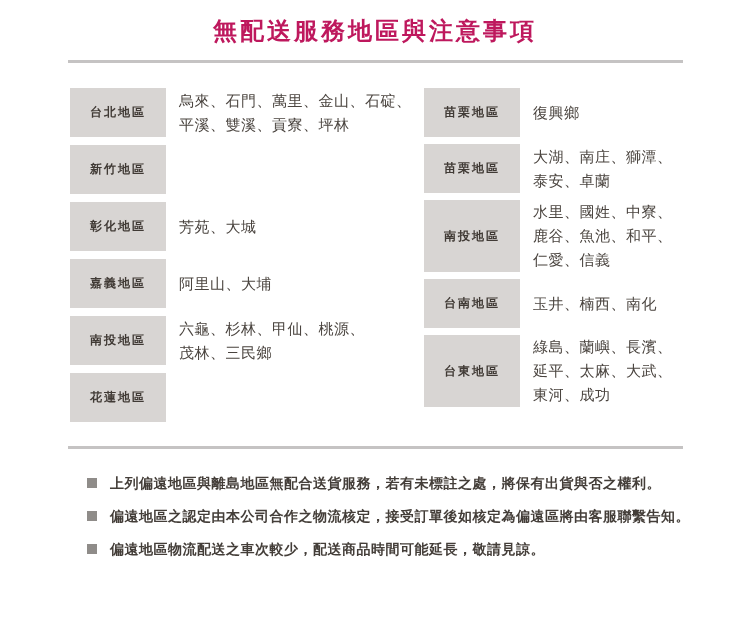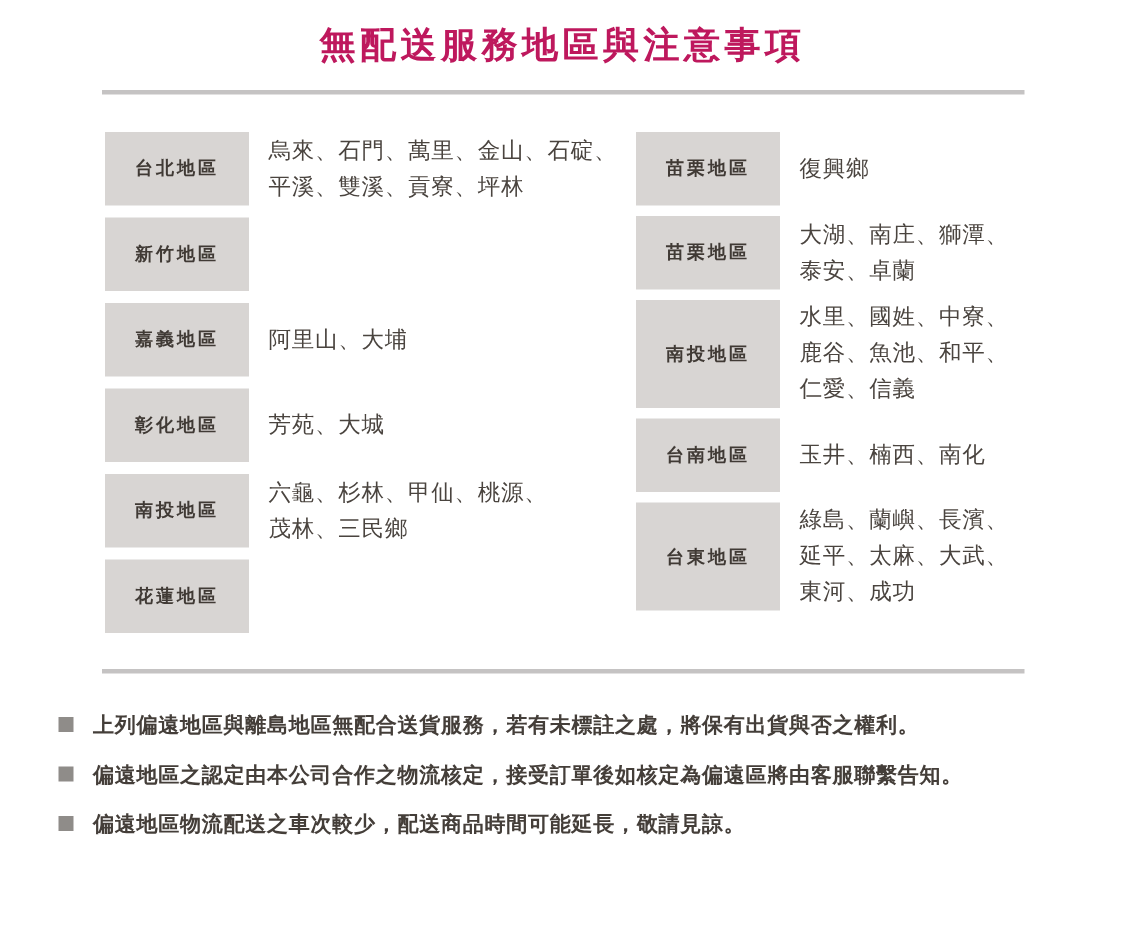--- a/index.html
+++ b/index.html
@@ -62,21 +62,21 @@
     align-items: center;
     margin-left: 13px;
     font-size: 15px;
     line-height: 24px;
     letter-spacing: 0.5px;
     color: #4a443f;
     white-space: pre-line;
   }
 
   .notes {
-    padding: 25px 40px 0 38px;
+    padding: 25px 40px 0 86px;
   }
   .note {
     display: flex;
     align-items: flex-start;
     margin-bottom: 15px;
     font-size: 14px;
     font-weight: bold;
     line-height: 18px;
     letter-spacing: 0.5px;
     color: #443e39;
@@ -101,26 +101,26 @@
     <div class="col left">
       <div class="row">
         <div class="region-label">台北地區</div>
         <div class="region-areas">烏來、石門、萬里、金山、石碇、
 平溪、雙溪、貢寮、坪林</div>
       </div>
       <div class="row">
         <div class="region-label">新竹地區</div>
       </div>
       <div class="row">
+        <div class="region-label">彰化地區</div>
+        <div class="region-areas">芳苑、大城</div>
+      </div>
+      <div class="row">
         <div class="region-label">嘉義地區</div>
         <div class="region-areas">阿里山、大埔</div>
-      </div>
-      <div class="row">
-        <div class="region-label">彰化地區</div>
-        <div class="region-areas">芳苑、大城</div>
       </div>
       <div class="row">
         <div class="region-label">南投地區</div>
         <div class="region-areas">六龜、杉林、甲仙、桃源、
 茂林、三民鄉</div>
       </div>
       <div class="row">
         <div class="region-label">花蓮地區</div>
       </div>
     </div>

